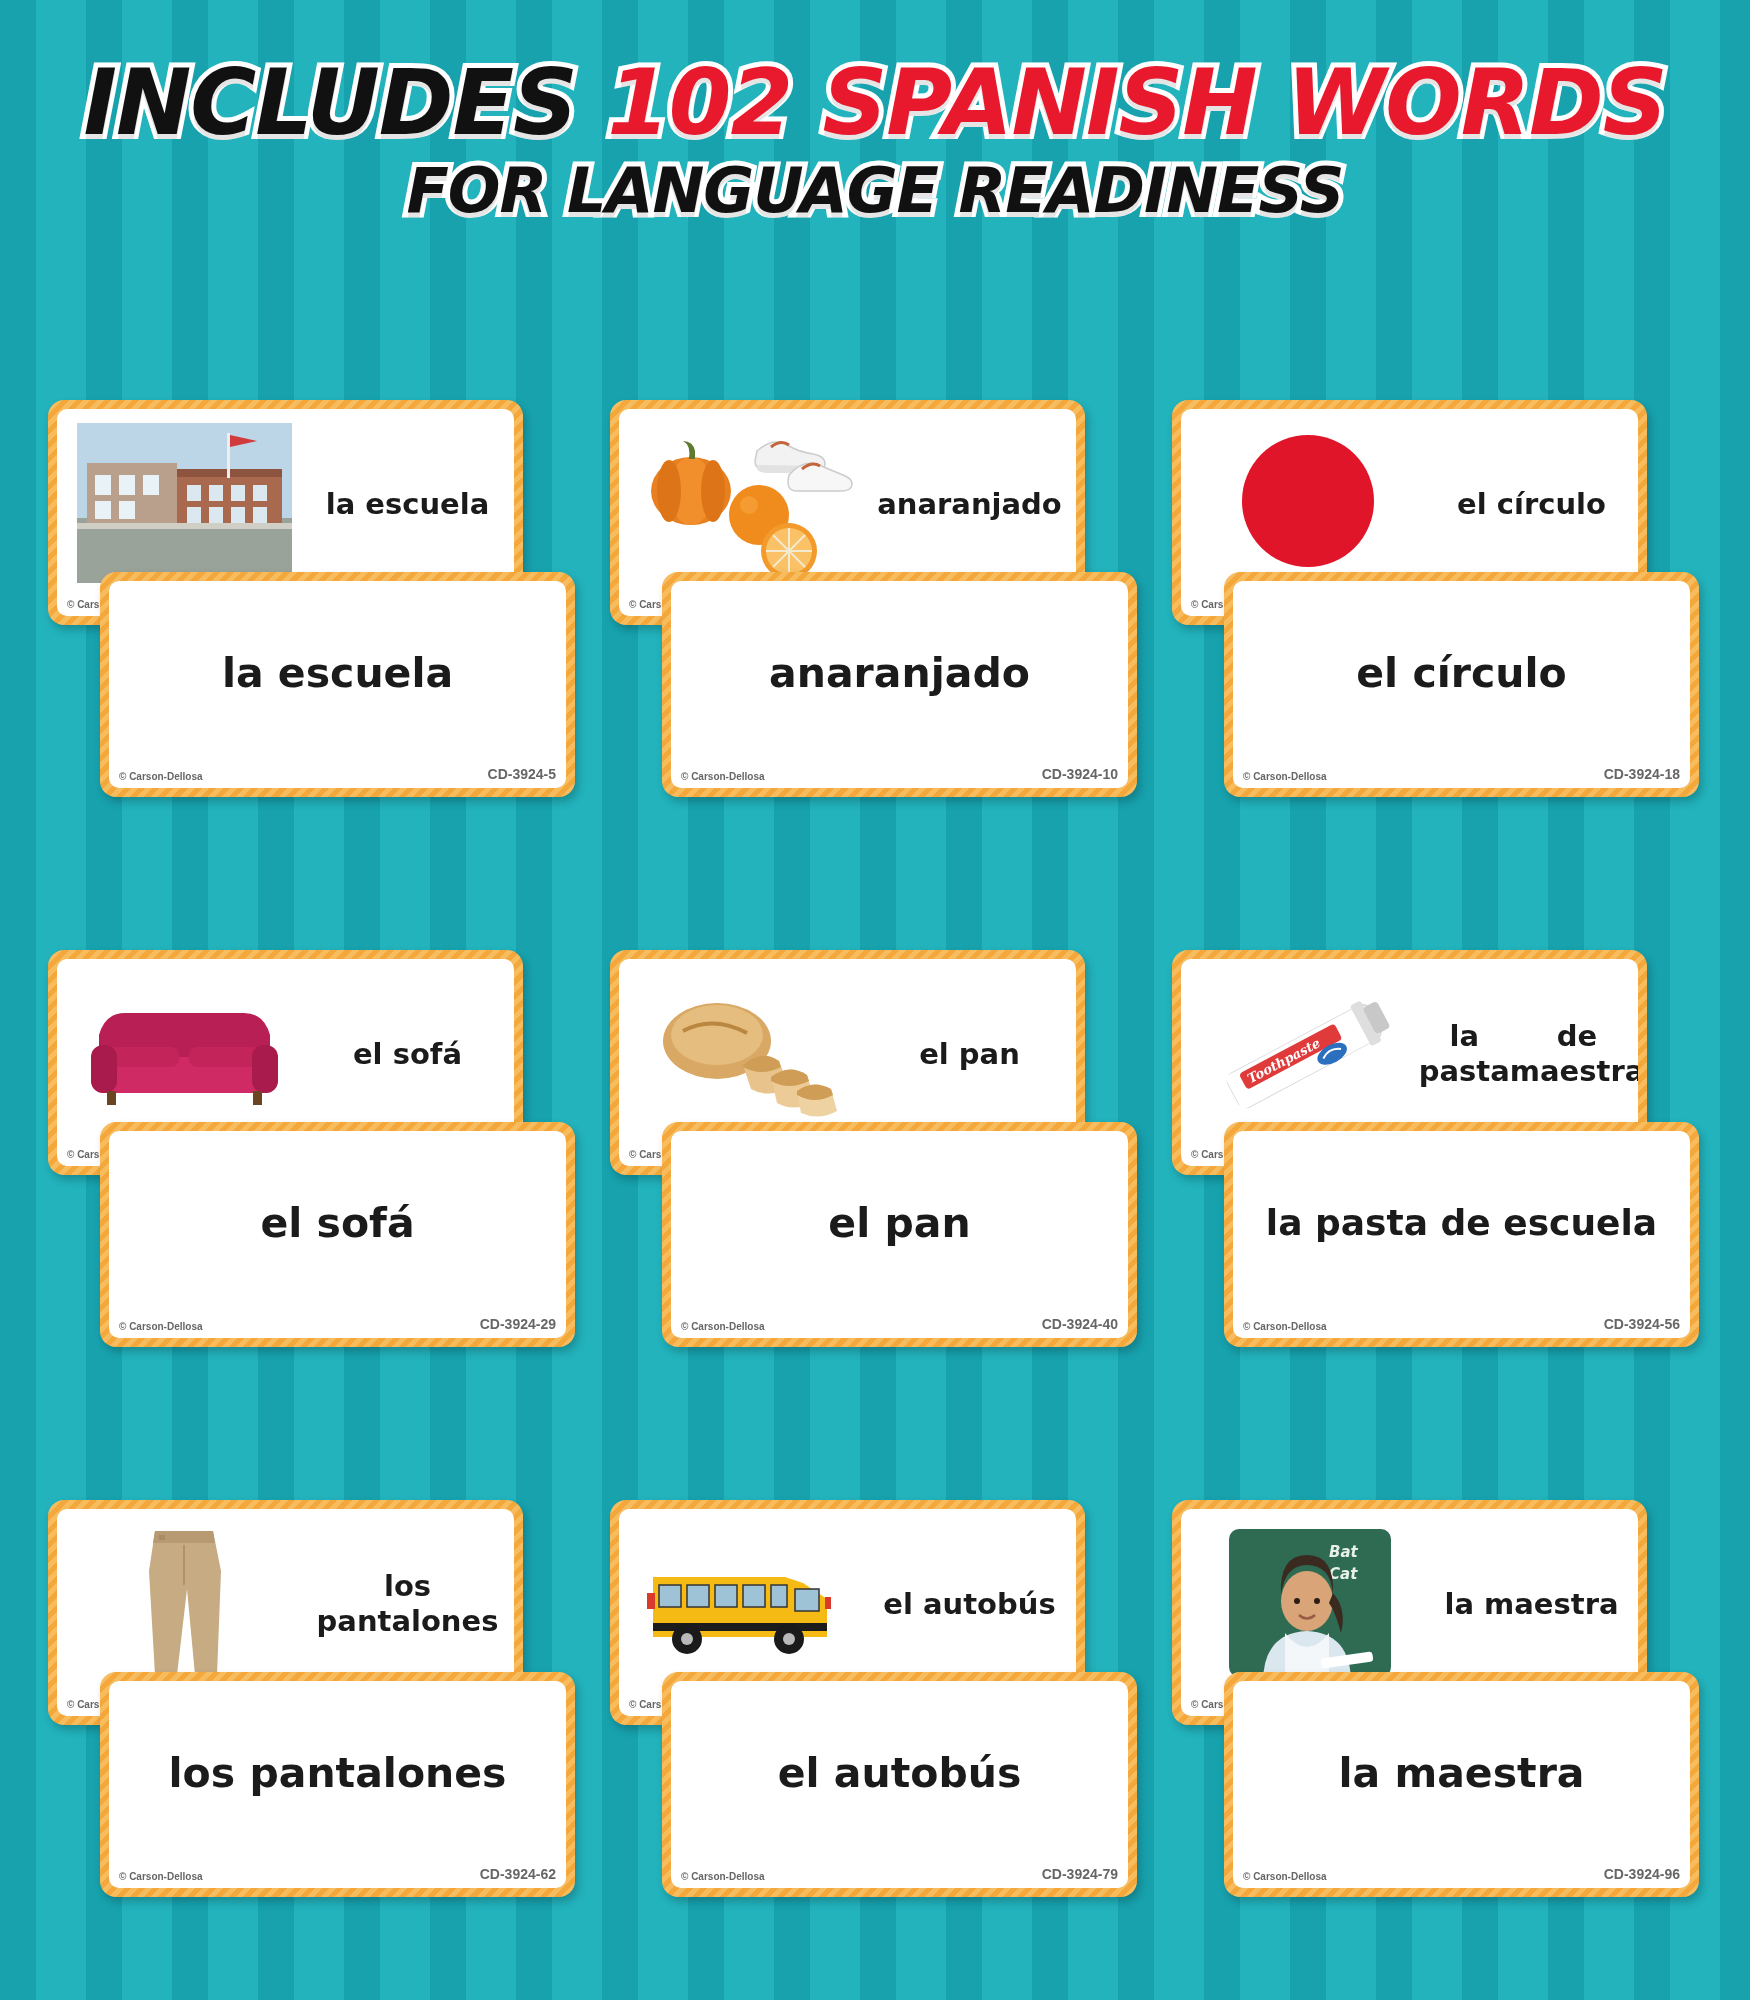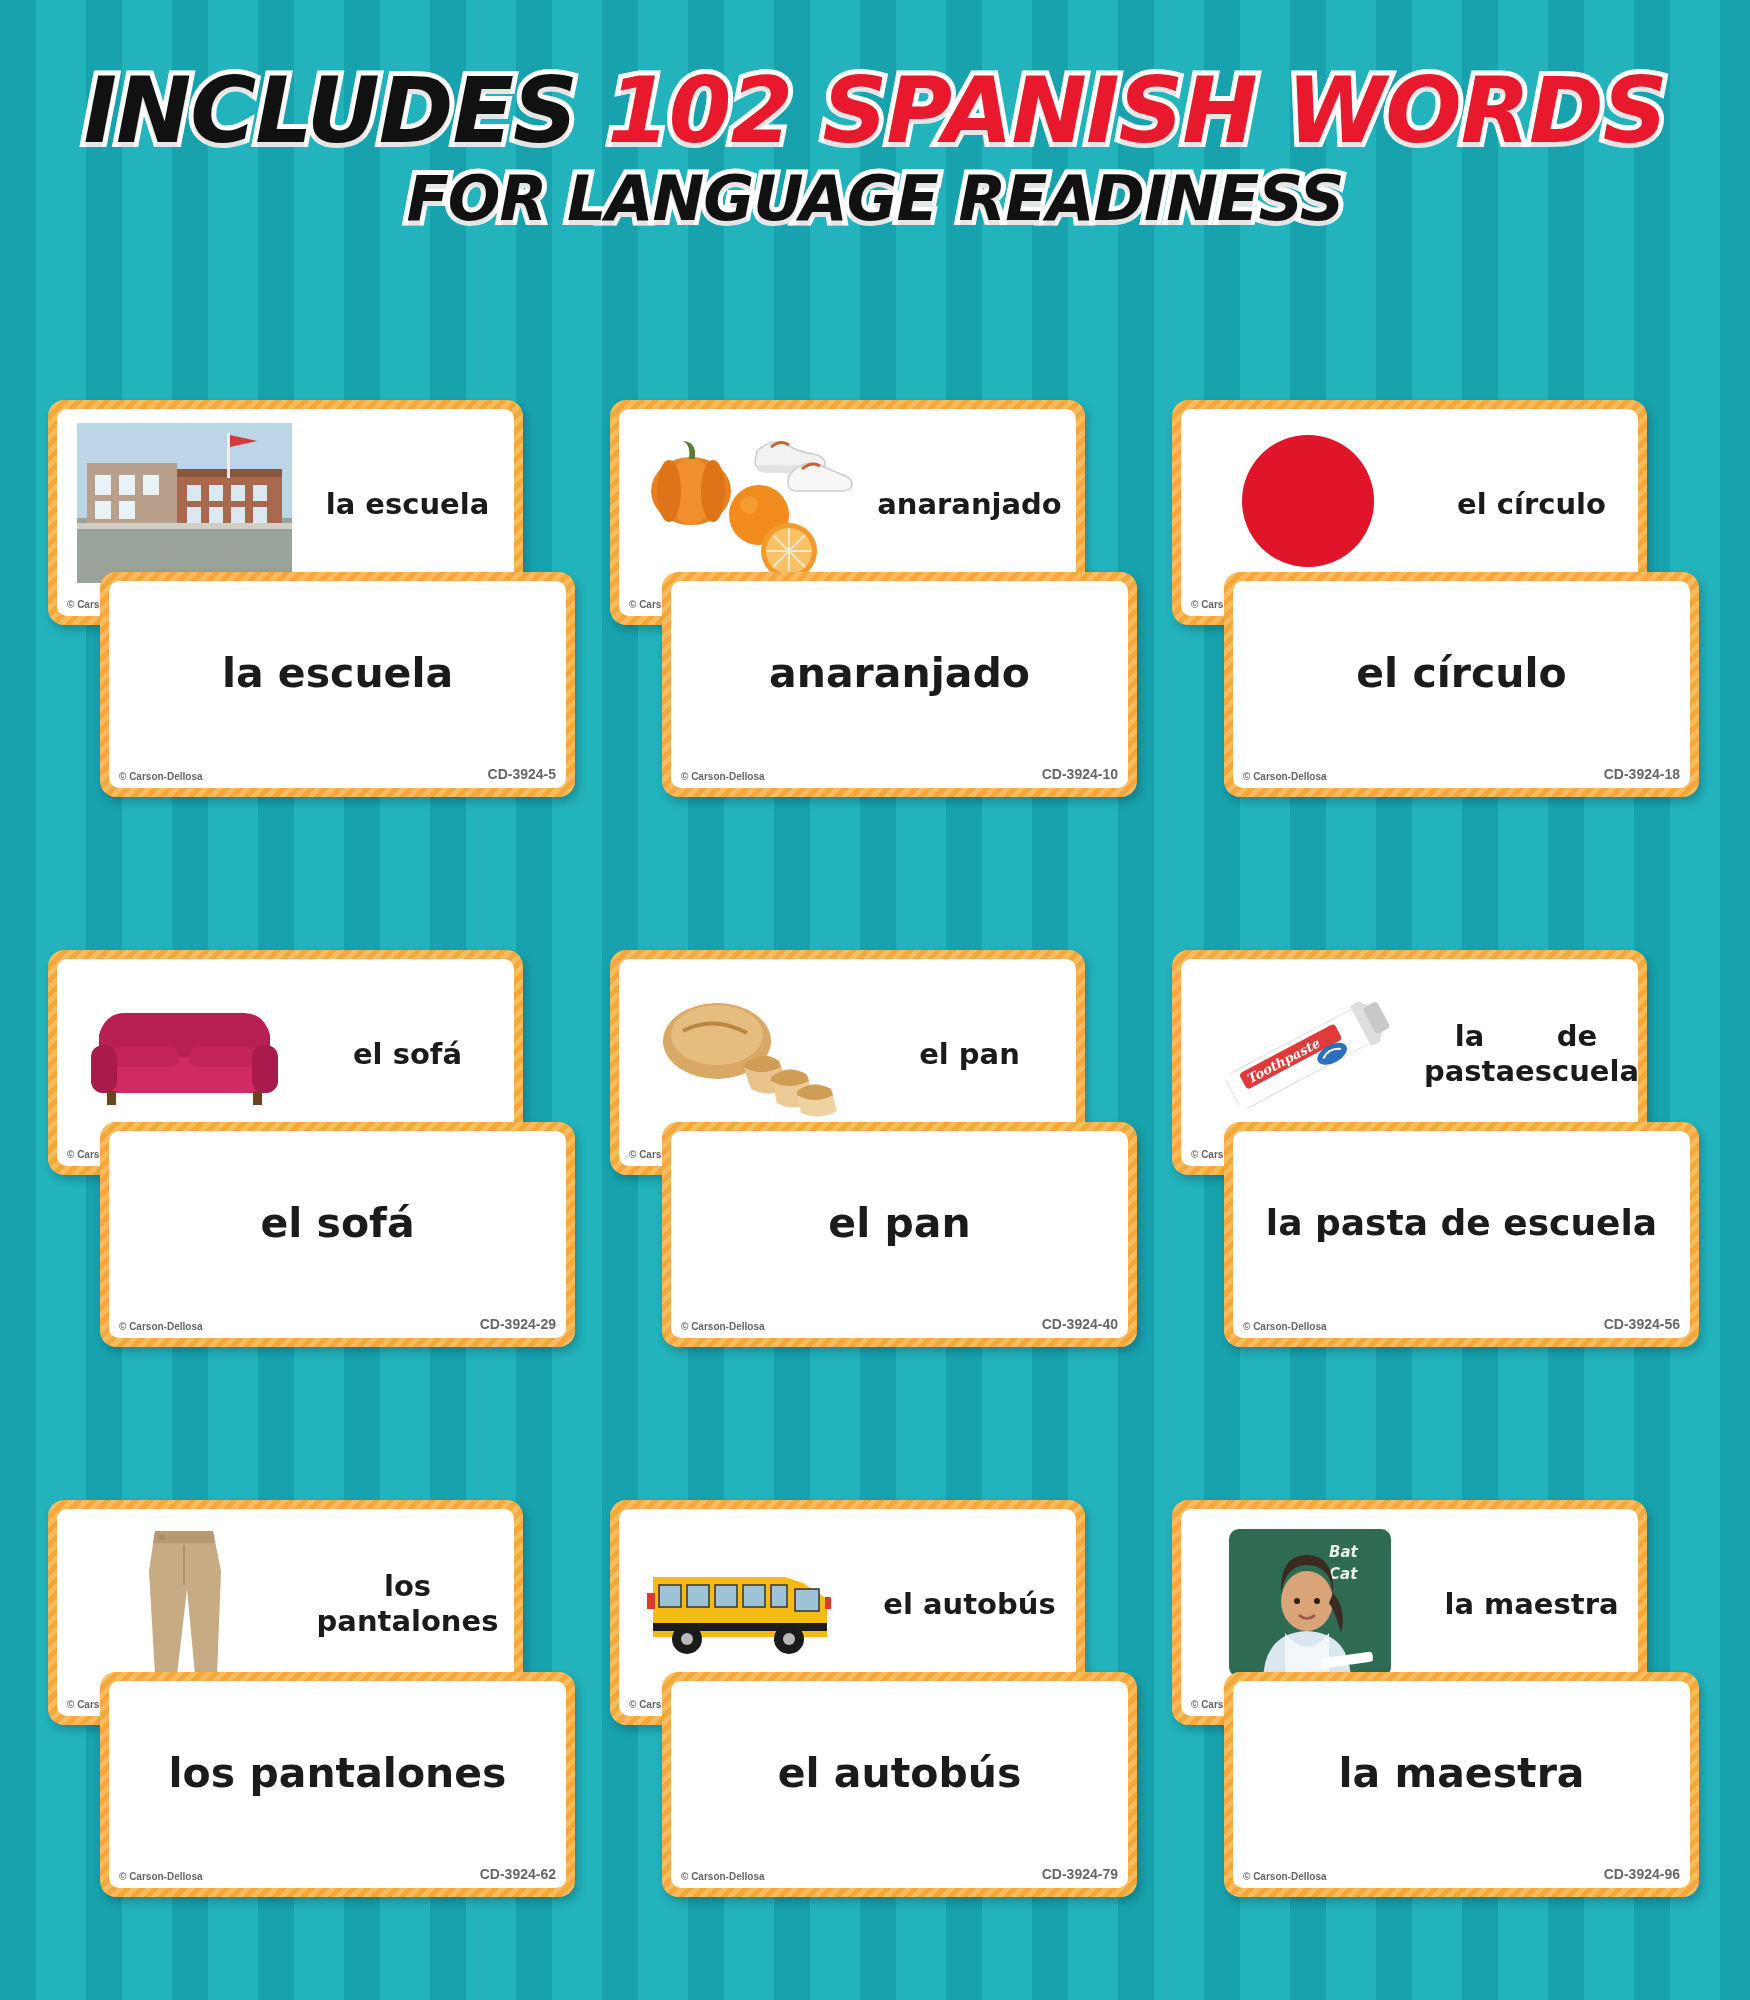--- a/index.html
+++ b/index.html
@@ -30,21 +30,21 @@
     font-weight: 900;
     font-style: italic;
     letter-spacing: -1px;
     color: #111111;
     text-transform: uppercase;
     -webkit-text-stroke: 10px #ffffff;
     paint-order: stroke fill;
     text-shadow:
       0 5px 0 rgba(0,0,0,0.10);
   }
-  .header-line-1 { font-size: 90px; margin-top: 8px; }
+  .header-line-1 { font-size: 90px; }
   .header-line-2 { font-size: 62px; margin-top: 12px; }
   .hl-red { color: #e8192c; }
 
   
   .grid {
     position: absolute;
     top: 400px;
     left: 48px;
     width: 1660px;
     display: grid;
@@ -353,21 +353,21 @@
               <ellipse cx="128" cy="92" rx="16" ry="9" fill="#2b6fbf"></ellipse>
               <path d="M118 92 q10 -7 20 0" stroke="#ffffff" stroke-width="2" fill="none"></path>
               <rect x="166" y="58" width="12" height="46" rx="3" fill="#dedede"></rect>
               <rect x="176" y="66" width="16" height="30" rx="4" fill="#c8c8c8"></rect>
             </g>
           </svg>
         </div>
         <div class="pic-label">
           <span>la pasta</span>
             <br>
-          <span>de escuela</span>
+          <span>de maestra</span>
         </div>
         <div class="credit">© Carson-Dellosa</div>
         <div class="code">CD-3924-56</div>
       </div>
     </div>
     <div class="card card-word">
       <div class="card-inner">
         <div class="word-label small">la pasta de escuela</div>
         <div class="credit">© Carson-Dellosa</div>
         <div class="code">CD-3924-56</div>

